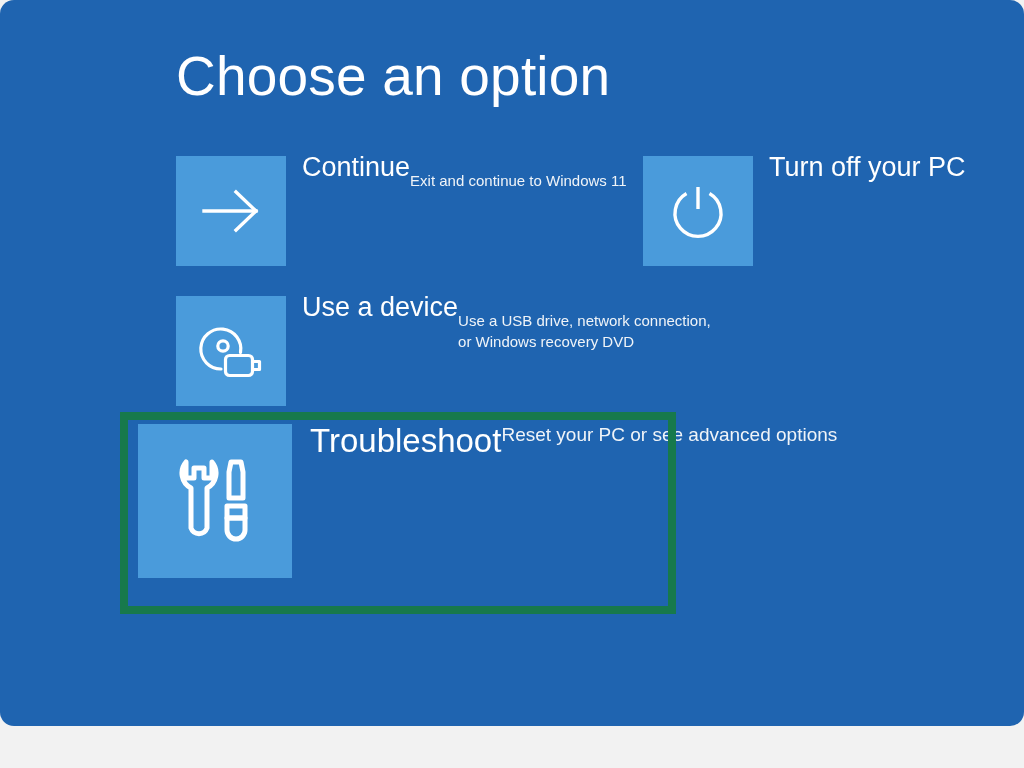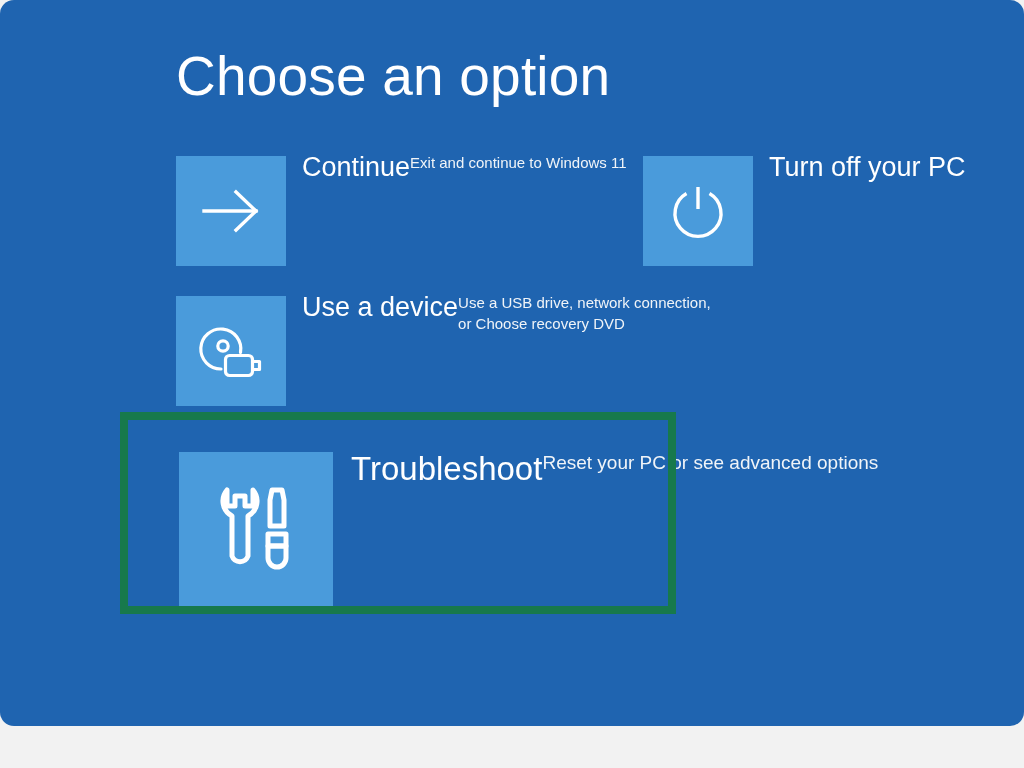--- a/index.html
+++ b/index.html
@@ -62,33 +62,33 @@
   .opt-sub {
     color: #f0f4f8;
     font-weight: 400;
     white-space: pre-line;
   }
 
   
   .option.std .tile { width: 110px; height: 110px; }
   .option.std .opt-text { margin-left: 16px; margin-top: -6px; }
   .option.std .opt-title { font-size: 27px; line-height: 34px; }
-  .option.std .opt-sub   { font-size: 15px; line-height: 21px; margin-top: 2px; }
+  .option.std .opt-sub   { font-size: 15px; line-height: 21px; margin-top: 20px; }
 
   
   .option.big .tile { width: 154px; height: 154px; }
   .option.big .opt-text { margin-left: 18px; margin-top: -4px; }
   .option.big .opt-title { font-size: 33px; line-height: 42px; }
   .option.big .opt-sub   { font-size: 19px; line-height: 26px; margin-top: 2px; }
 
   
   #opt-continue   { left: 176px; top: 156px; }
   #opt-turnoff    { left: 596px; top: 156px; padding-left: 47px; }
   #opt-usedevice  { left: 176px; top: 296px; }
-  #opt-troubleshoot { left: 138px; top: 452px; margin-left: 41px; }
+  #opt-troubleshoot { left: 138px; top: 424px; }
 
   
   #highlight-box {
     position: absolute;
     left: 120px;
     top: 412px;
     width: 556px;
     height: 202px;
     border: 8px solid #17794c;
     box-sizing: border-box;
@@ -141,21 +141,21 @@
           <path d="M45.5 33.5 A20 20 0 1 0 26 50"></path>
           <circle cx="28" cy="27" r="5.2"></circle>
           <rect x="30.5" y="36.5" width="27" height="20" rx="4"></rect>
           <path d="M57.5 42.5 L64.5 42.5 L64.5 50.5 L57.5 50.5"></path>
         </svg>
       </span>
     </div>
     <div class="opt-text">
       <div class="opt-title">Use a device</div>
       <div class="opt-sub">Use a USB drive, network connection,
-or Choose recovery DVD</div>
+or Windows recovery DVD</div>
     </div>
   </div>
 
   <div class="option big" id="opt-troubleshoot">
     <div class="tile">
       <span>
         <svg class="icon-svg" width="92" height="98" viewBox="0 0 92 98" fill="none" stroke="#ffffff" stroke-width="5" stroke-linecap="round" stroke-linejoin="round">
 
           <path d="M17 10 L17 26 L25 26 L25 16 L35 16 L35 26 L43 26 L43 10
                    A17 17 0 0 1 38 36 L38 76

